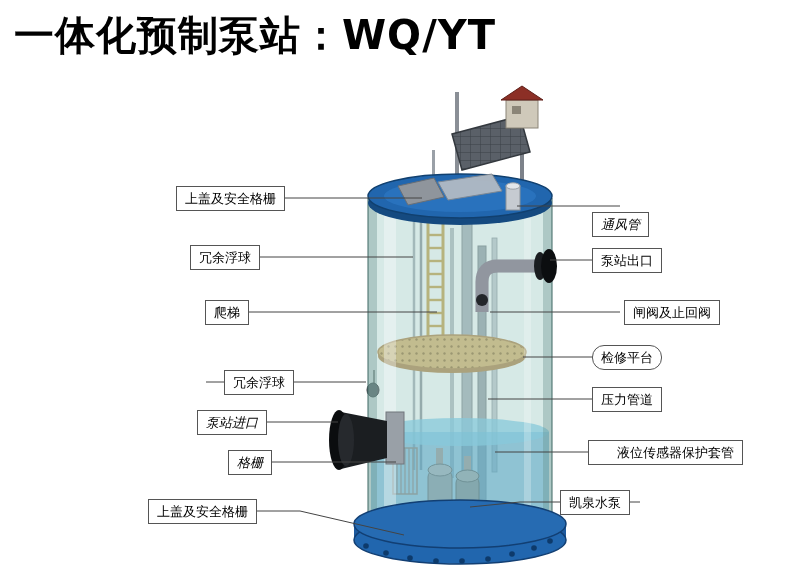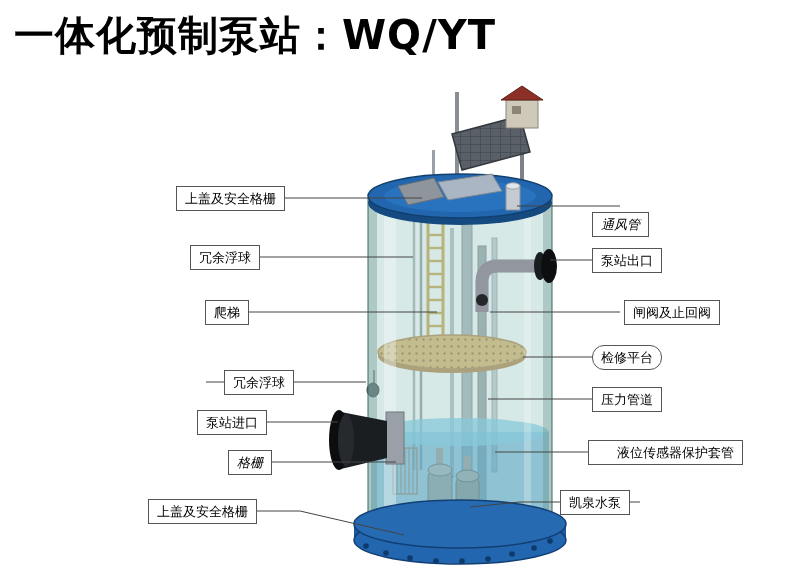--- a/index.html
+++ b/index.html
@@ -181,21 +181,21 @@
       <line x1="620" y1="399" x2="488" y2="399"></line>
       <line x1="610" y1="452" x2="495" y2="452"></line>
       <polyline points="640,502 520,502 470,507" fill="none"></polyline>
     </g>
   </svg>
 
   <div class="label" style="left:176px; top:186px;">上盖及安全格栅</div>
   <div class="label" style="left:190px; top:245px;">冗余浮球</div>
   <div class="label" style="left:205px; top:300px;">爬梯</div>
   <div class="label" style="left:208px; top:370px;margin-left:16px;">冗余浮球</div>
-  <div class="label" style="left:197px; top:410px;">泵站进口</div>
+  <div class="label" style="left:197px; top:410px;font-style:italic;">泵站进口</div>
   <div class="label" style="left:228px; top:450px;font-style:italic;">格栅</div>
   <div class="label" style="left:148px; top:499px;">上盖及安全格栅</div>
 
   <div class="label" style="left:592px; top:212px;font-style:italic;">通风管</div>
   <div class="label" style="left:592px; top:248px;">泵站出口</div>
   <div class="label" style="left:624px; top:300px;">闸阀及止回阀</div>
   <div class="label" style="left:592px; top:345px;border-radius:12px;">检修平台</div>
   <div class="label" style="left:592px; top:387px;text-align:center;">压力管道</div>
   <div class="label" style="left:588px; top:440px;padding-left:28px;">液位传感器保护套管</div>
   <div class="label" style="left:560px; top:490px;">凯泉水泵</div>

